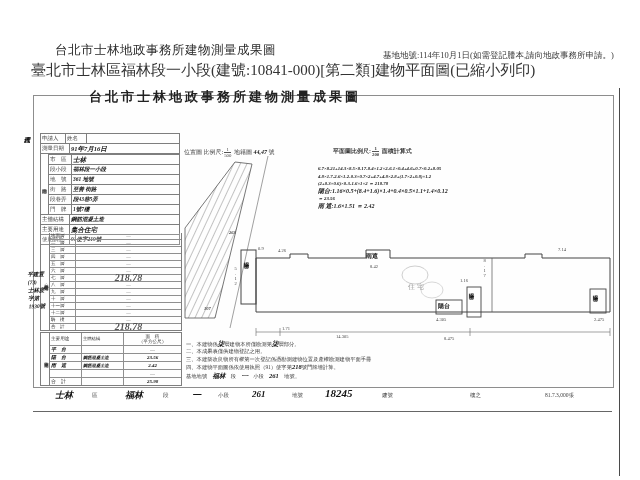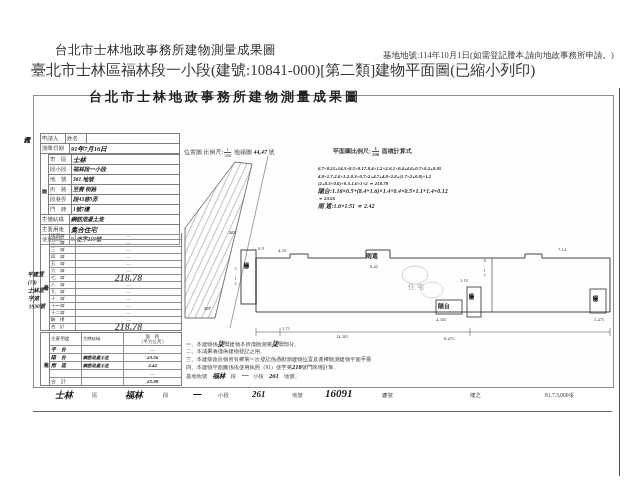--- a/index.html
+++ b/index.html
@@ -319,20 +319,20 @@
 
 <div class="abs strip">
   <span class="hw-lg" style="left:15px;top:0;">士林</span>
   <span style="left:52px;top:3px;">區</span>
   <span class="hw-lg" style="left:85px;top:0;">福林</span>
   <span style="left:123px;top:3px;">段</span>
   <span class="hw-lg" style="left:152px;top:0;">一</span>
   <span style="left:178px;top:3px;">小段</span>
   <span class="hw-lg" style="left:212px;top:0;">261</span>
   <span style="left:252px;top:3px;">地號</span>
-  <span class="hw-lg" style="left:285px;top:-2px;font-size:11px;">16091</span>
+  <span class="hw-lg" style="left:285px;top:-2px;font-size:11px;">18245</span>
   <span style="left:342px;top:3px;">建號</span>
   <span style="left:430px;top:3px;">樓之</span>
   <span style="left:505px;top:3px;">81.7.3,000張</span>
 </div>
 
 <div class="abs botline"></div>
 <div class="abs scanedge"></div>
 
 </body></html>

